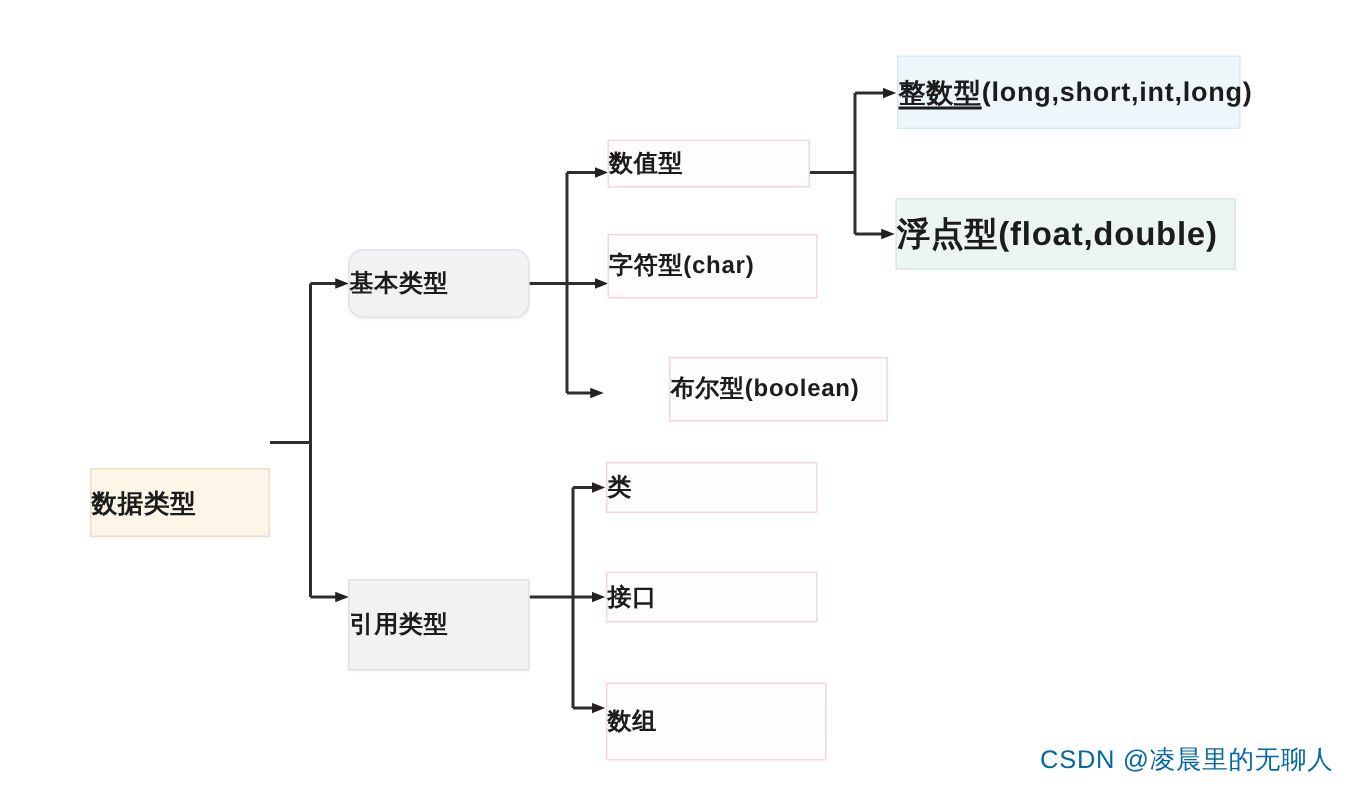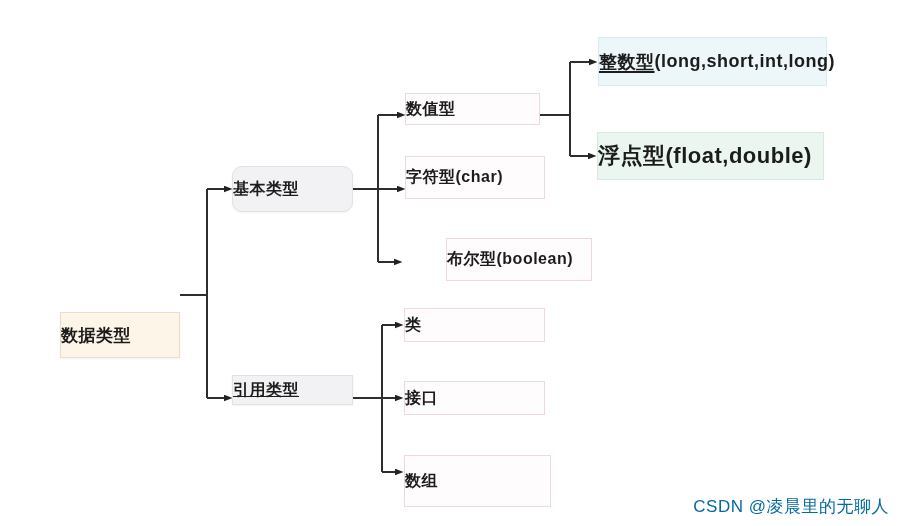--- a/index.html
+++ b/index.html
@@ -57,21 +57,21 @@
     font-size: 22px;
   }
   .u {
     text-decoration: underline;
     text-underline-offset: 3px;
     text-decoration-thickness: 1.5px;
   }
   
   .n-root      { left: 60px;  top: 284px; width: 120px; height: 46px; font-size: 17px; margin-top: 28px; }
   .n-basic     { left: 232px; top: 166px; width: 121px; height: 46px; border-radius: 10px; }
-  .n-reference { left: 232px; top: 375px; width: 121px; height: 30px; text-decoration: underline; }
+  .n-reference { left: 232px; top: 386px; width: 121px; height: 61px; }
   .n-numeric   { left: 405px; top: 93px;  width: 135px; height: 32px; }
   .n-char      { left: 405px; top: 156px; width: 140px; height: 43px; }
   .n-boolean   { left: 402px; top: 238px; width: 146px; height: 43px; margin-left: 44px; }
   .n-integer   { left: 598px; top: 37px;  width: 229px; height: 49px; }
   .n-float     { left: 597px; top: 132px; width: 227px; height: 48px; }
   .n-class     { left: 404px; top: 308px; width: 141px; height: 34px; }
   .n-interface { left: 404px; top: 381px; width: 141px; height: 34px; }
   .n-array     { left: 404px; top: 455px; width: 147px; height: 52px; }
   .watermark {
     position: absolute;

